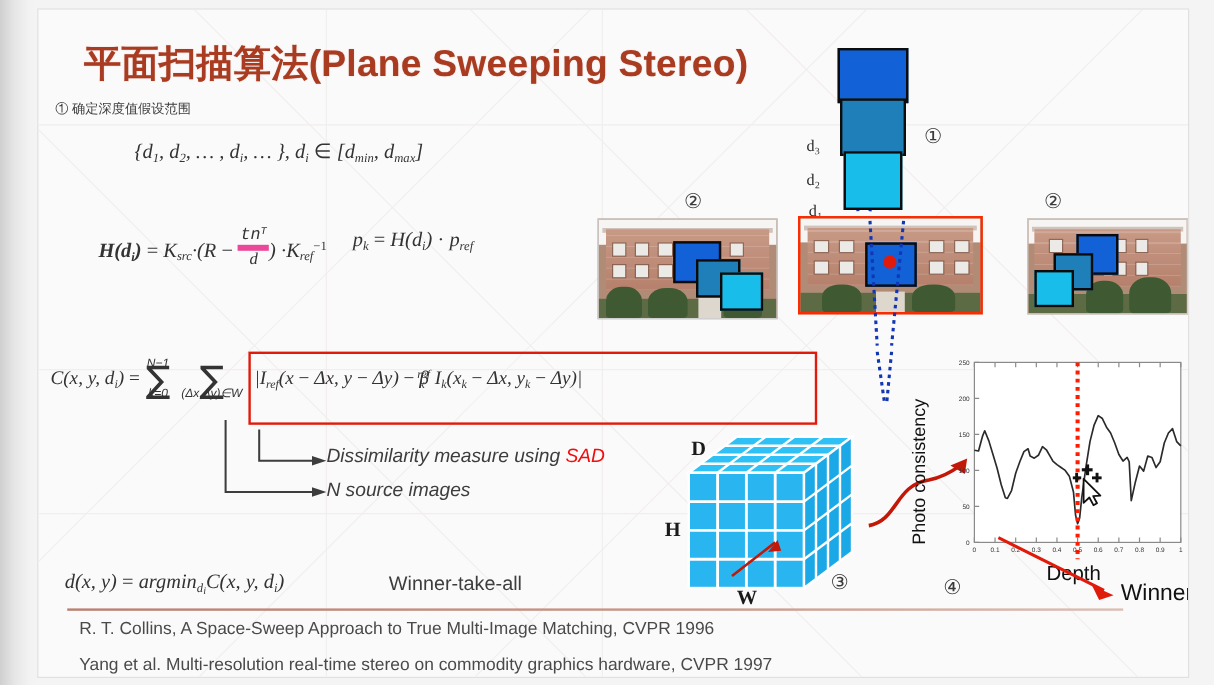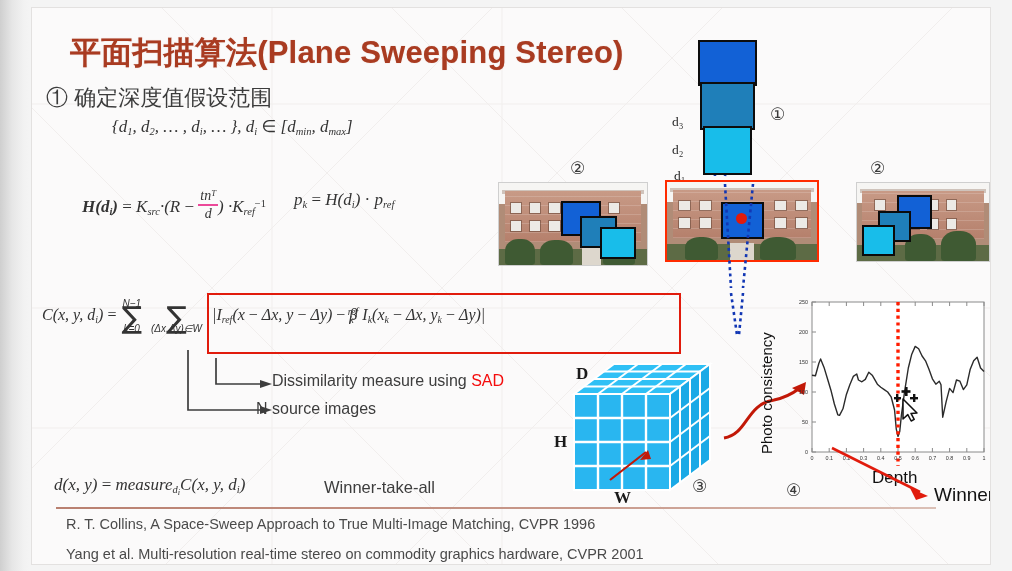--- a/index.html
+++ b/index.html
@@ -25,47 +25,47 @@
   .title{
     position:absolute;left:38px;top:24px;
     font-size:31px;font-weight:bold;letter-spacing:.2px;
     color:#a93b21;
     white-space:nowrap;
     text-shadow:0 0 1px rgba(169,59,33,.35);
   }
 
   .step{
     position:absolute;
-    font-size:22px;color:#3c3c3c;white-space:nowrap;
+    font-size:11px;color:#3c3c3c;white-space:nowrap;
   }
   .formula{
     position:absolute;
     font-family:"Liberation Serif", serif;
     font-style:italic;
     color:#333;white-space:nowrap;
   }
   .formula i,.formula em{font-style:italic;}
   .up{font-style:normal;}
   sub{font-size:.62em;font-style:italic;vertical-align:-.28em;}
   sup{font-size:.62em;font-style:italic;vertical-align:.5em;}
   .bigsum{font-style:normal;font-size:1.9em;line-height:.6;display:inline-block;vertical-align:-.26em;font-family:"DejaVu Sans",sans-serif;}
   .sumwrap{display:inline-block;text-align:center;vertical-align:middle;font-style:normal;}
   .sumwrap .lim{display:block;font-size:10px;font-style:italic;font-family:Liberation Sans, sans-serif;line-height:1;}
   .sumwrap .lim.top{margin-bottom:-3px;}
   .sumwrap .lim.bot{margin-top:-3px;}
   .frac{display:inline-block;text-align:center;vertical-align:-.42em;font-size:.82em;}
-  .frac .num{display:block;border-bottom:2px solid #ec4899;padding:0 2px;line-height:1.15;}
+  .frac .num{display:block;border-bottom:5px solid #ec4899;padding:0 2px;line-height:1.15;font-family:Liberation Mono, monospace;}
   .frac .den{display:block;line-height:1.15;}
 
   .redbox{
     position:absolute;border:2px solid #e11b0c;background:transparent;
   }
 
   .annot{
-    position:absolute;font-size:16px;color:#3d3d3d;white-space:nowrap;
+    position:absolute;font-size:16px;color:#3d3d3d;white-space:nowrap;font-style:italic;
   }
   .annot .sad{color:#f40c0c;}
 
   .wta{position:absolute;font-size:16.5px;color:#3d3d3d;white-space:nowrap;}
 
   .hr{
     position:absolute;left:40px;top:471px;width:876px;height:2px;
     background:linear-gradient(90deg,#b98070,#c8998b 60%,#dbc0b6);
   }
   .ref{
@@ -167,31 +167,31 @@
       <path d="M6,0 L6,60 L78,60"></path>
       <path d="M34,8 L34,34 L78,34"></path>
     </g>
     <polygon points="78,30 90,34 78,38" fill="#3d3d3d"></polygon>
     <polygon points="78,56 90,60 78,64" fill="#3d3d3d"></polygon>
   </svg>
 
   <div class="annot" style="left:240px;top:364px;">
     <span>Dissimilarity measure using </span><span class="sad">SAD</span>
   </div>
-  <div class="annot" style="left:224px;top:392px;">N source images</div>
+  <div class="annot" style="left:240px;top:392px;">N source images</div>
 
 
   <div class="formula" style="left:22px;top:467px;font-size:17px;">
-    <em>d</em>(<em>x</em>, <em>y</em>) <span class="up">=</span> <em>measure</em><sub><em>d</em><sub style="font-size:.8em">i</sub></sub><em>C</em>(<em>x</em>, <em>y</em>, <em>d</em><sub>i</sub>)
+    <em>d</em>(<em>x</em>, <em>y</em>) <span class="up">=</span> <em>argmin</em><sub><em>d</em><sub style="font-size:.8em">i</sub></sub><em>C</em>(<em>x</em>, <em>y</em>, <em>d</em><sub>i</sub>)
   </div>
   <div class="wta" style="left:292px;top:470px;">Winner-take-all</div>
 
   <div class="hr" style="left:24px;top:499px;width:880px;"></div>
   <div class="ref" style="left:34px;top:508px;">R. T. Collins, A Space-Sweep Approach to True Multi-Image Matching, CVPR 1996</div>
-  <div class="ref" style="left:34px;top:538px;">Yang et al. Multi-resolution real-time stereo on commodity graphics hardware, CVPR 2001</div>
+  <div class="ref" style="left:34px;top:538px;">Yang et al. Multi-resolution real-time stereo on commodity graphics hardware, CVPR 1997</div>
 
   <div style="position:absolute;left:620px;top:18px;width:150px;height:190px;">
 
     <svg style="position:absolute;left:0;top:0;width:150px;height:190px;">
       <g stroke="#1237b4" stroke-width="2.6" stroke-dasharray="3 3.4" fill="none">
         <path d="M63,150 L52,28"></path>
         <path d="M73,150 L92,28"></path>
       </g>
     </svg>
 

